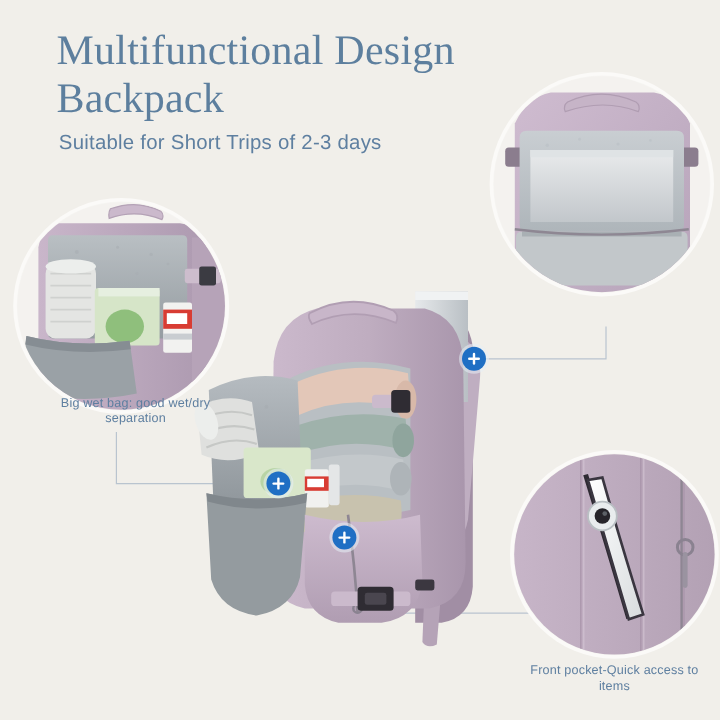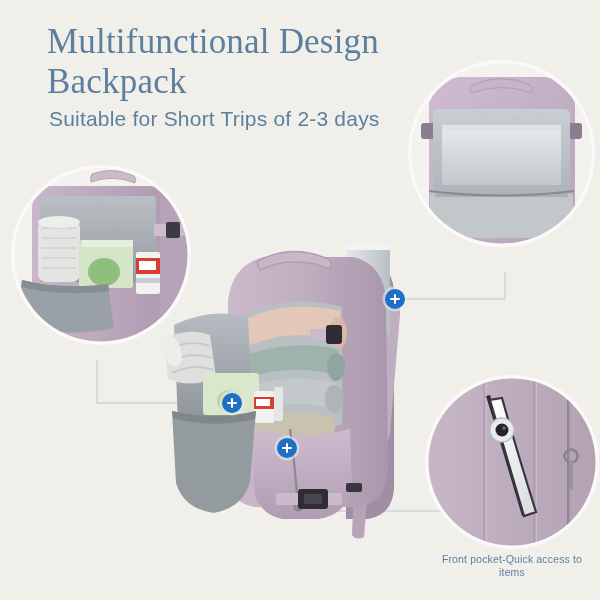--- a/index.html
+++ b/index.html
@@ -13,21 +13,21 @@
 
   
   .title{
     position:absolute;left:47px;top:22px;width:430px;
     font-family:"Liberation Serif", serif;
     font-size:35px;line-height:40px;font-weight:400;
     color:#5d7f9e;letter-spacing:.2px;
   }
   .subtitle{
     position:absolute;left:49px;top:108px;width:420px;
-    font-size:21px;line-height:22px;font-weight:400;
+    font-size:17px;line-height:22px;font-weight:400;
     color:#5e7fa0;letter-spacing:.2px;
   }
 
   
   .caption{
     position:absolute;text-align:center;
     font-size:10.5px;line-height:13px;font-weight:400;
     color:#5e7fa0;letter-spacing:.15px;
   }
   #cap-laptop{left:420px;top:243px;width:170px;}
@@ -343,15 +343,16 @@
       <rect x="176" y="110" width="16" height="19" rx="3" fill="#2f2c33"></rect>
 
       <rect x="196" y="268" width="16" height="9" rx="2" fill="#3b3740"></rect>
     </svg>
   </div>
 
   <div class="hotspot" id="hs-laptop"></div>
   <div class="hotspot" id="hs-wetbag"></div>
   <div class="hotspot" id="hs-front"></div>
 
+  <div class="caption" id="cap-wetbag">Big wet bag: good wet/dry separation</div>
   <div class="caption" id="cap-front">Front pocket-Quick access to items</div>
 
 </div>
 
 </body></html>

